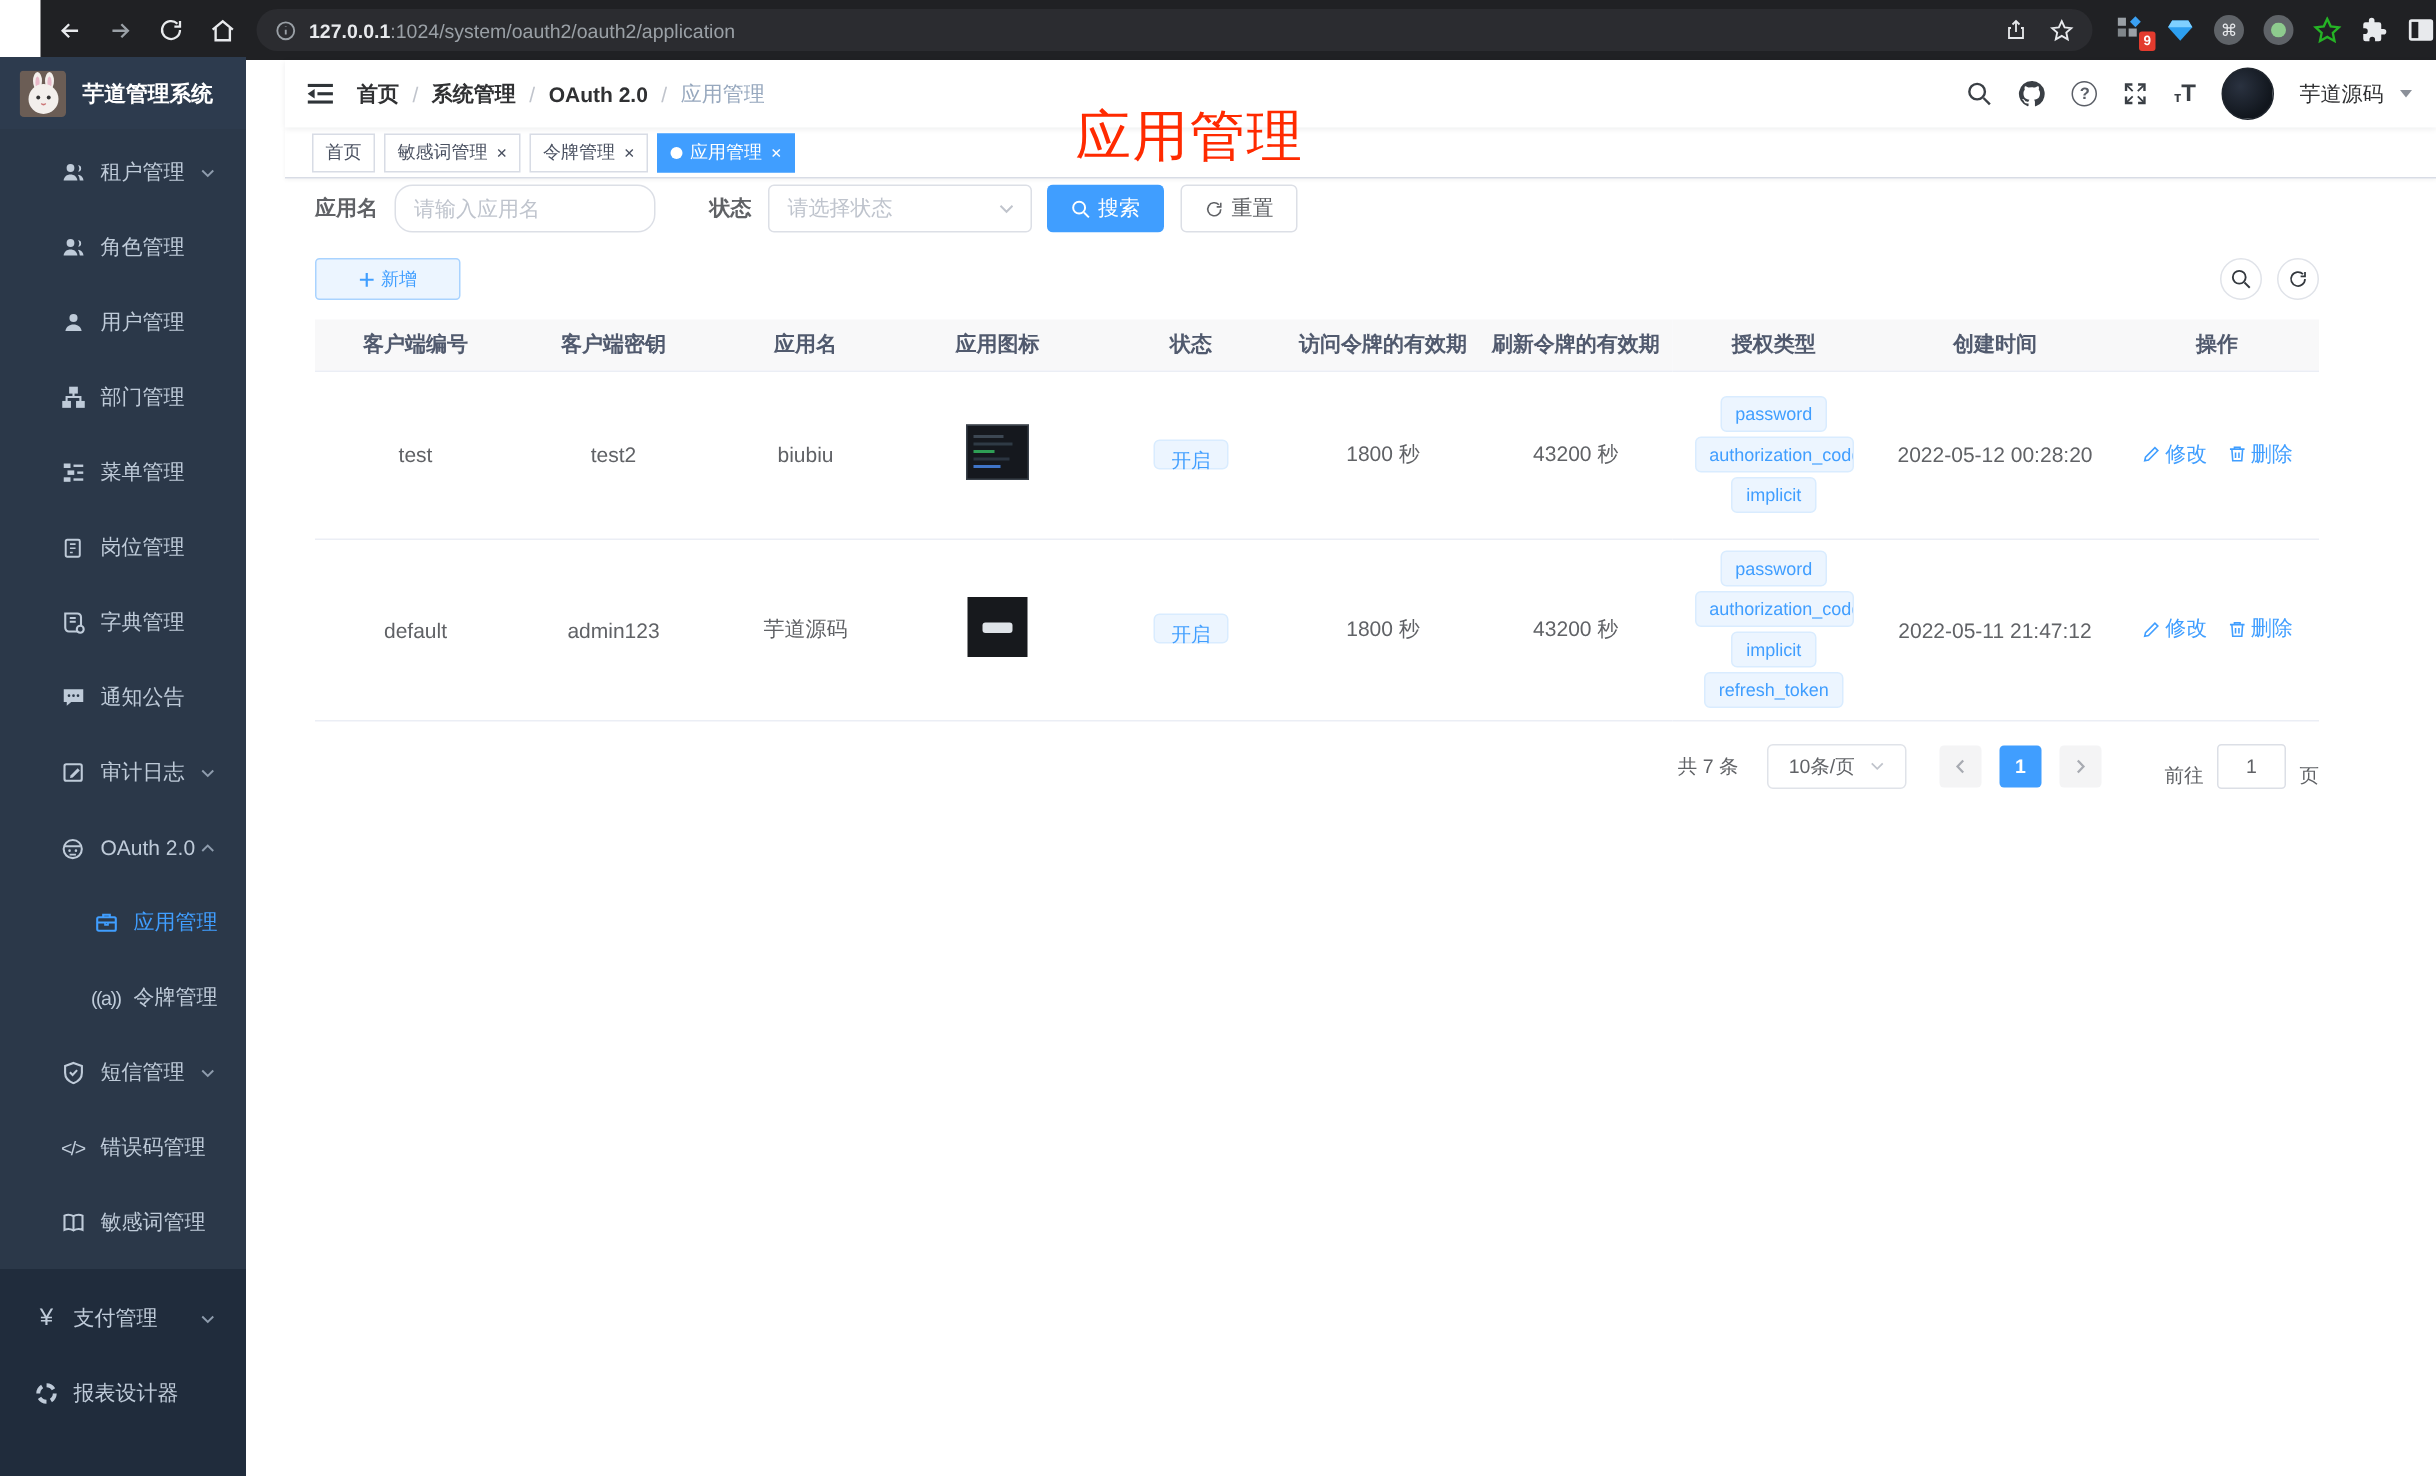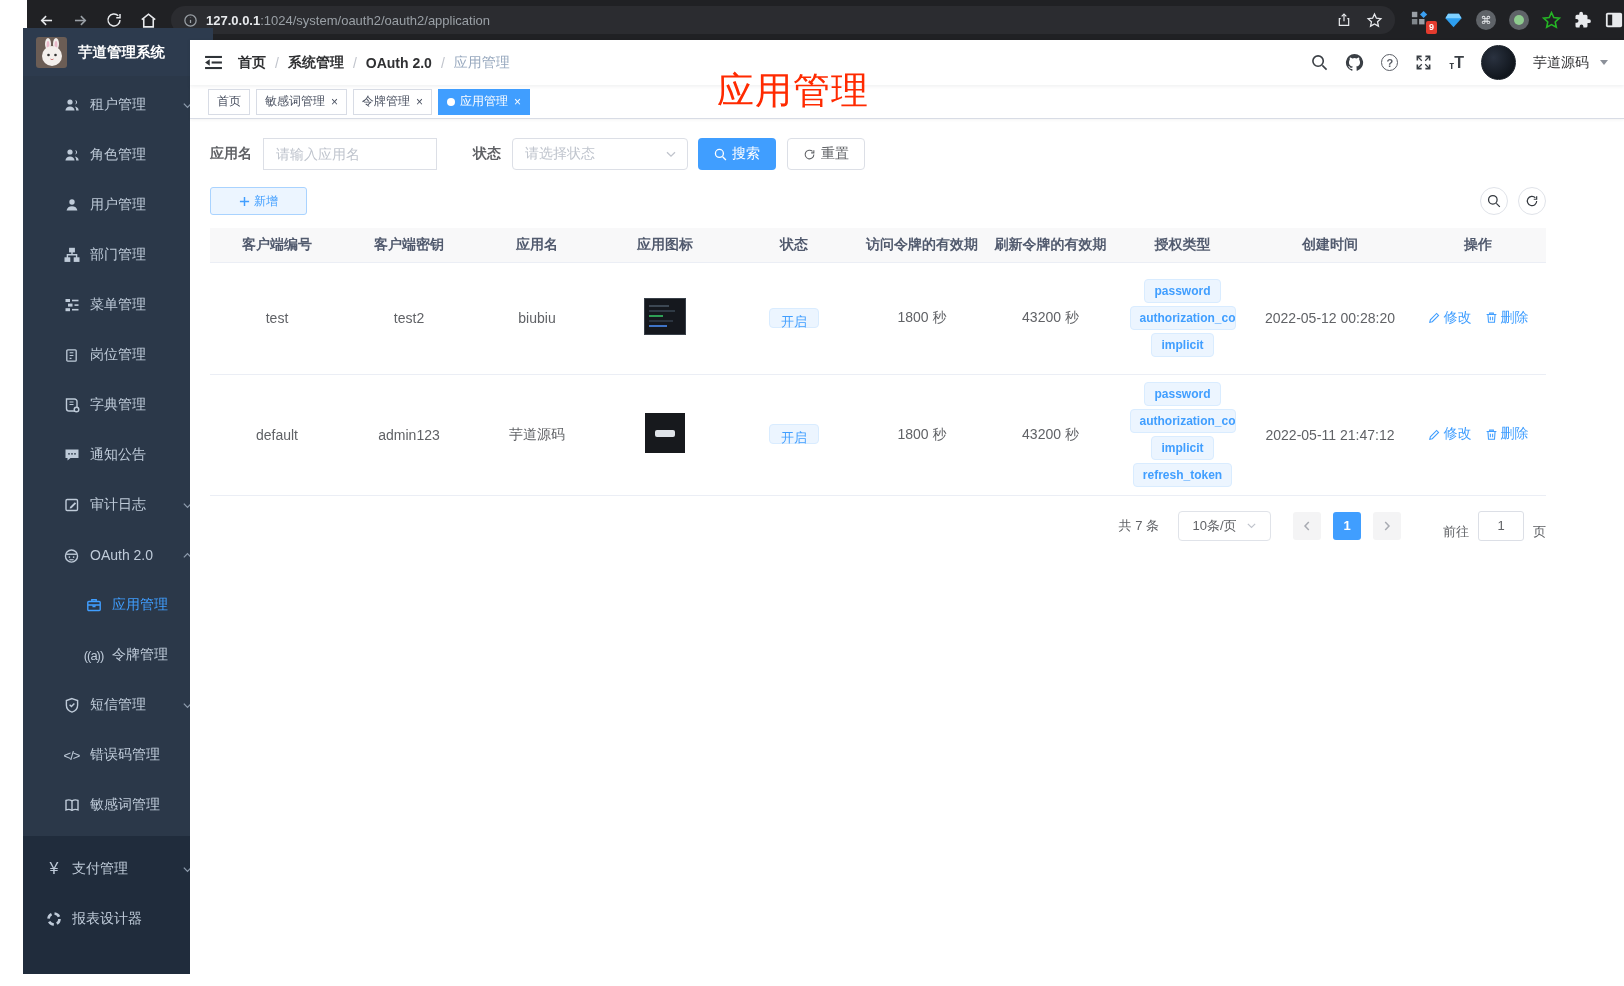--- a/index.html
+++ b/index.html
@@ -17,21 +17,21 @@
   .omni-actions{display:flex;align-items:center;gap:14px;margin-left:10px;}
   .ext-area{display:flex;align-items:center;gap:13px;margin-left:16px;}
   .circ-ext{width:20px;height:20px;border-radius:50%;background:#5f6368;display:flex;align-items:center;justify-content:center;color:#e8eaed;font-size:11px;}
   .ext-badge{position:relative;width:20px;height:20px;}
   .ext-badge .b9{position:absolute;right:-6px;bottom:-4px;background:#e33b2e;color:#fff;font-size:9px;line-height:11px;padding:1px 3px;border-radius:2px;font-weight:700;}
   .emoji{width:22px;height:22px;border-radius:50%;background:#fdd835;position:relative;}
   .emoji:before{content:"";position:absolute;left:5px;top:7px;width:3px;height:3px;border-radius:50%;background:#5d4037;box-shadow:9px -1px 0 #5d4037;}
   .emoji:after{content:"";position:absolute;left:6px;top:12px;width:10px;height:6px;border-radius:0 0 8px 8px;background:#d84315;}
 
   
-  .sidebar{position:absolute;left:0;top:28px;width:190px;height:946px;background:#202c3c;display:flex;flex-direction:column;margin-left:23px;}
+  .sidebar{position:absolute;left:0;top:38px;width:164px;height:946px;background:#202c3c;display:flex;flex-direction:column;}
   .logo{height:48px;background:#2d3b4e;display:flex;align-items:center;padding-left:13px;gap:11px;flex:none;}
   .logo-img{width:31px;height:31px;border-radius:3px;overflow:hidden;flex:none;}
   .logo-title{color:#fff;font-weight:700;font-size:14.5px;}
   .menu-top{background:#2b3849;padding:4px 0 6px;flex:none;}
   .m-item{height:50px;display:flex;align-items:center;color:#bfcbd9;font-size:14px;cursor:pointer;padding-left:40px;}
   .m-item .mi{width:17px;height:17px;flex:none;margin-right:10px;display:flex;align-items:center;justify-content:center;}
   .m-item .arrow{margin-left:auto;margin-right:20px;color:#8e9cad;}
   .m-item.child{padding-left:62px;}
   .m-item.active{color:#409eff;}
   .menu-bottom{flex:1;background:#202c3c;padding-top:8px;}
@@ -59,45 +59,45 @@
   .tagsview{position:absolute;left:190px;top:85px;width:1434px;height:34px;background:#fff;border-bottom:1px solid #d8dce5;box-shadow:0 1px 3px rgba(0,0,0,.05);display:flex;align-items:center;padding-left:18px;gap:6px;z-index:2;}
   .ttab{height:26px;border:1px solid #d8dce5;background:#fff;color:#495060;font-size:12px;padding:0 8px;display:flex;align-items:center;gap:5px;cursor:pointer;}
   .ttab .x{font-size:12px;line-height:1;margin-left:1px;}
   .ttab.active{background:#409eff;border-color:#409eff;color:#fff;}
   .ttab .dot{width:8px;height:8px;border-radius:50%;background:#fff;}
 
   
   .overlay-red{position:absolute;left:717px;top:66px;font-size:37px;font-weight:500;letter-spacing:1px;color:#ff2a00;z-index:9;}
 
   
-  .content{position:absolute;left:190px;top:119px;width:1434px;height:867px;background:#fff;}
+  .content{position:absolute;left:190px;top:104px;width:1434px;height:867px;background:#fff;}
   .body-wrap{margin-left:20px;width:1336px;}
   .filter-row{display:flex;align-items:center;margin-top:19px;font-size:14px;}
   .flabel{font-weight:700;color:#606266;margin-right:11px;}
-  .inp{width:174px;height:32px;border:1px solid #dcdfe6;border-radius:0;padding:0 12px;font-size:14px;color:#606266;outline:none;font-family:inherit;}
+  .inp{width:174px;height:32px;border:1px solid #dcdfe6;border-radius:12px;padding:0 12px;font-size:14px;color:#606266;outline:none;font-family:inherit;}
   .inp::placeholder{color:#bfc4cd;}
   .sel{width:176px;height:32px;border:1px solid #dcdfe6;border-radius:4px;padding:0 10px 0 12px;display:flex;align-items:center;justify-content:space-between;color:#bfc4cd;cursor:pointer;}
   .gap32{margin-left:36px;}
   .btn{height:32px;border-radius:4px;font-size:14px;display:inline-flex;align-items:center;gap:5px;padding:0 15px;cursor:pointer;border:1px solid transparent;font-family:inherit;}
   .btn-primary{background:#409eff;color:#fff;margin-left:10px;}
   .btn-plain{background:#fff;border-color:#dcdfe6;color:#606266;margin-left:11px;}
   .toolbar-row{display:flex;align-items:center;margin-top:17px;}
   .btn-add{height:28px;padding:0 28px;font-size:12px;background:#ecf5ff;border:1px solid #a9d3ff;color:#409eff;border-radius:3px;display:inline-flex;align-items:center;gap:4px;cursor:pointer;}
   .tool-circles{margin-left:auto;display:flex;gap:10px;}
   .circle-btn{width:28px;height:28px;border-radius:50%;border:1px solid #e0e3e9;background:#fff;display:flex;align-items:center;justify-content:center;color:#33383e;cursor:pointer;}
 
   
   table.grid{width:1336px;border-collapse:collapse;table-layout:fixed;margin-top:13px;font-size:14px;color:#606266;}
   table.grid th{height:34px;background:#f8f8f9;color:#515a6e;font-weight:700;text-align:center;font-size:14px;padding:0 4px;}
   table.grid td{border-bottom:1px solid #ebeef5;text-align:center;vertical-align:middle;padding:6px 4px;}
   table.grid thead tr{border-bottom:1px solid #ebeef5;}
   tr.r1 td{height:112px;}
   tr.r2 td{height:121px;}
   .tagstack{display:flex;flex-direction:column;align-items:center;gap:3px;}
-  .tag{display:inline-block;max-width:106px;overflow:hidden;white-space:nowrap;height:24px;line-height:22px;padding:0 9px;background:#ecf5ff;border:1px solid #d9ecff;border-radius:4px;color:#409eff;font-size:12px;font-weight:bold;}
+  .tag{display:inline-block;max-width:106px;overflow:hidden;white-space:nowrap;height:24px;line-height:22px;padding:0 9px;background:#ecf5ff;border:1px solid #d9ecff;border-radius:4px;color:#409eff;font-size:12px;}
   .status-tag{display:inline-block;height:20px;line-height:26px;padding:0 11px;background:#ecf5ff;border:1px solid #d9ecff;border-radius:4px;color:#409eff;font-size:13px;}
   .appicon1{display:inline-block;width:42px;height:37px;background:#15181e;border:1px solid #394049;position:relative;}
   .appicon1 i{position:absolute;left:4px;top:6px;width:20px;height:2px;background:#3c4753;}
   .appicon1 i:nth-child(2){top:11px;width:26px;background:#2f3a45;}
   .appicon1 i:nth-child(3){top:16px;width:14px;background:#2e9e55;}
   .appicon1 i:nth-child(4){top:21px;width:24px;background:#2b3440;}
   .appicon1 i:nth-child(5){top:26px;width:18px;background:#3f74c7;}
   .appicon2{display:inline-block;width:40px;height:40px;background:#17191d;position:relative;}
   .appicon2:before{content:"";position:absolute;left:10px;top:17px;width:20px;height:7px;border-radius:2px;background:#dfe3e8;}
   .link{color:#409eff;display:inline-flex;align-items:center;gap:3px;cursor:pointer;font-size:14px;}

